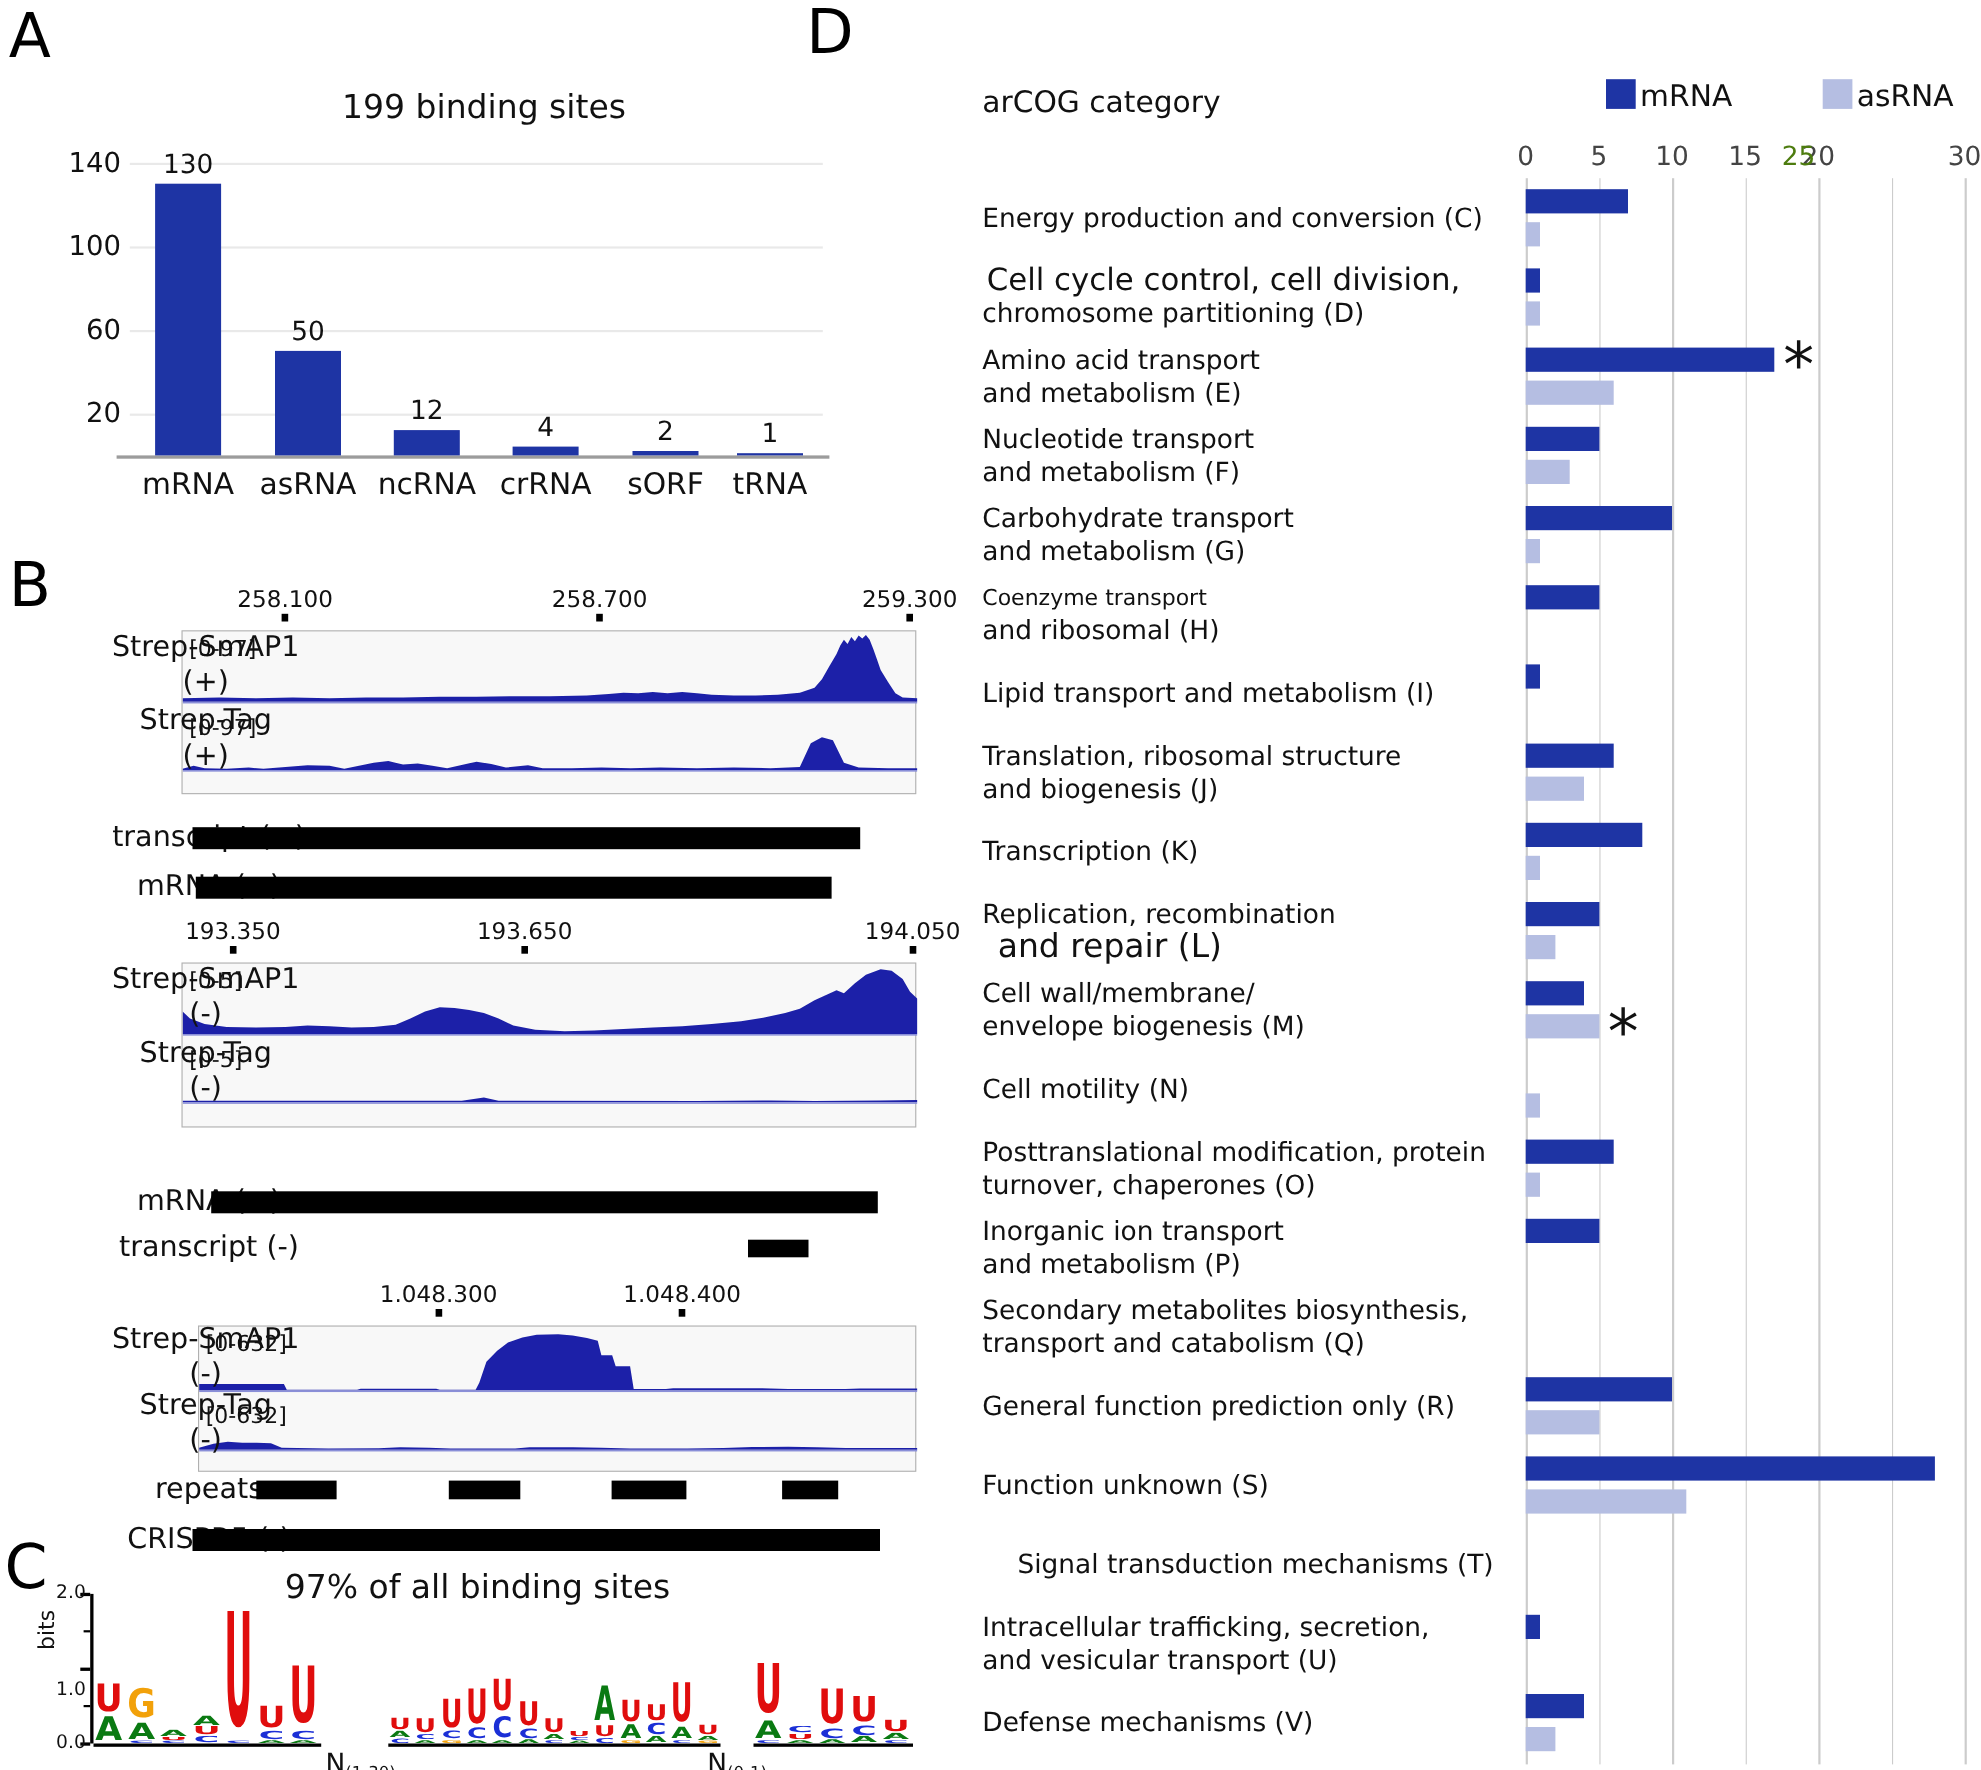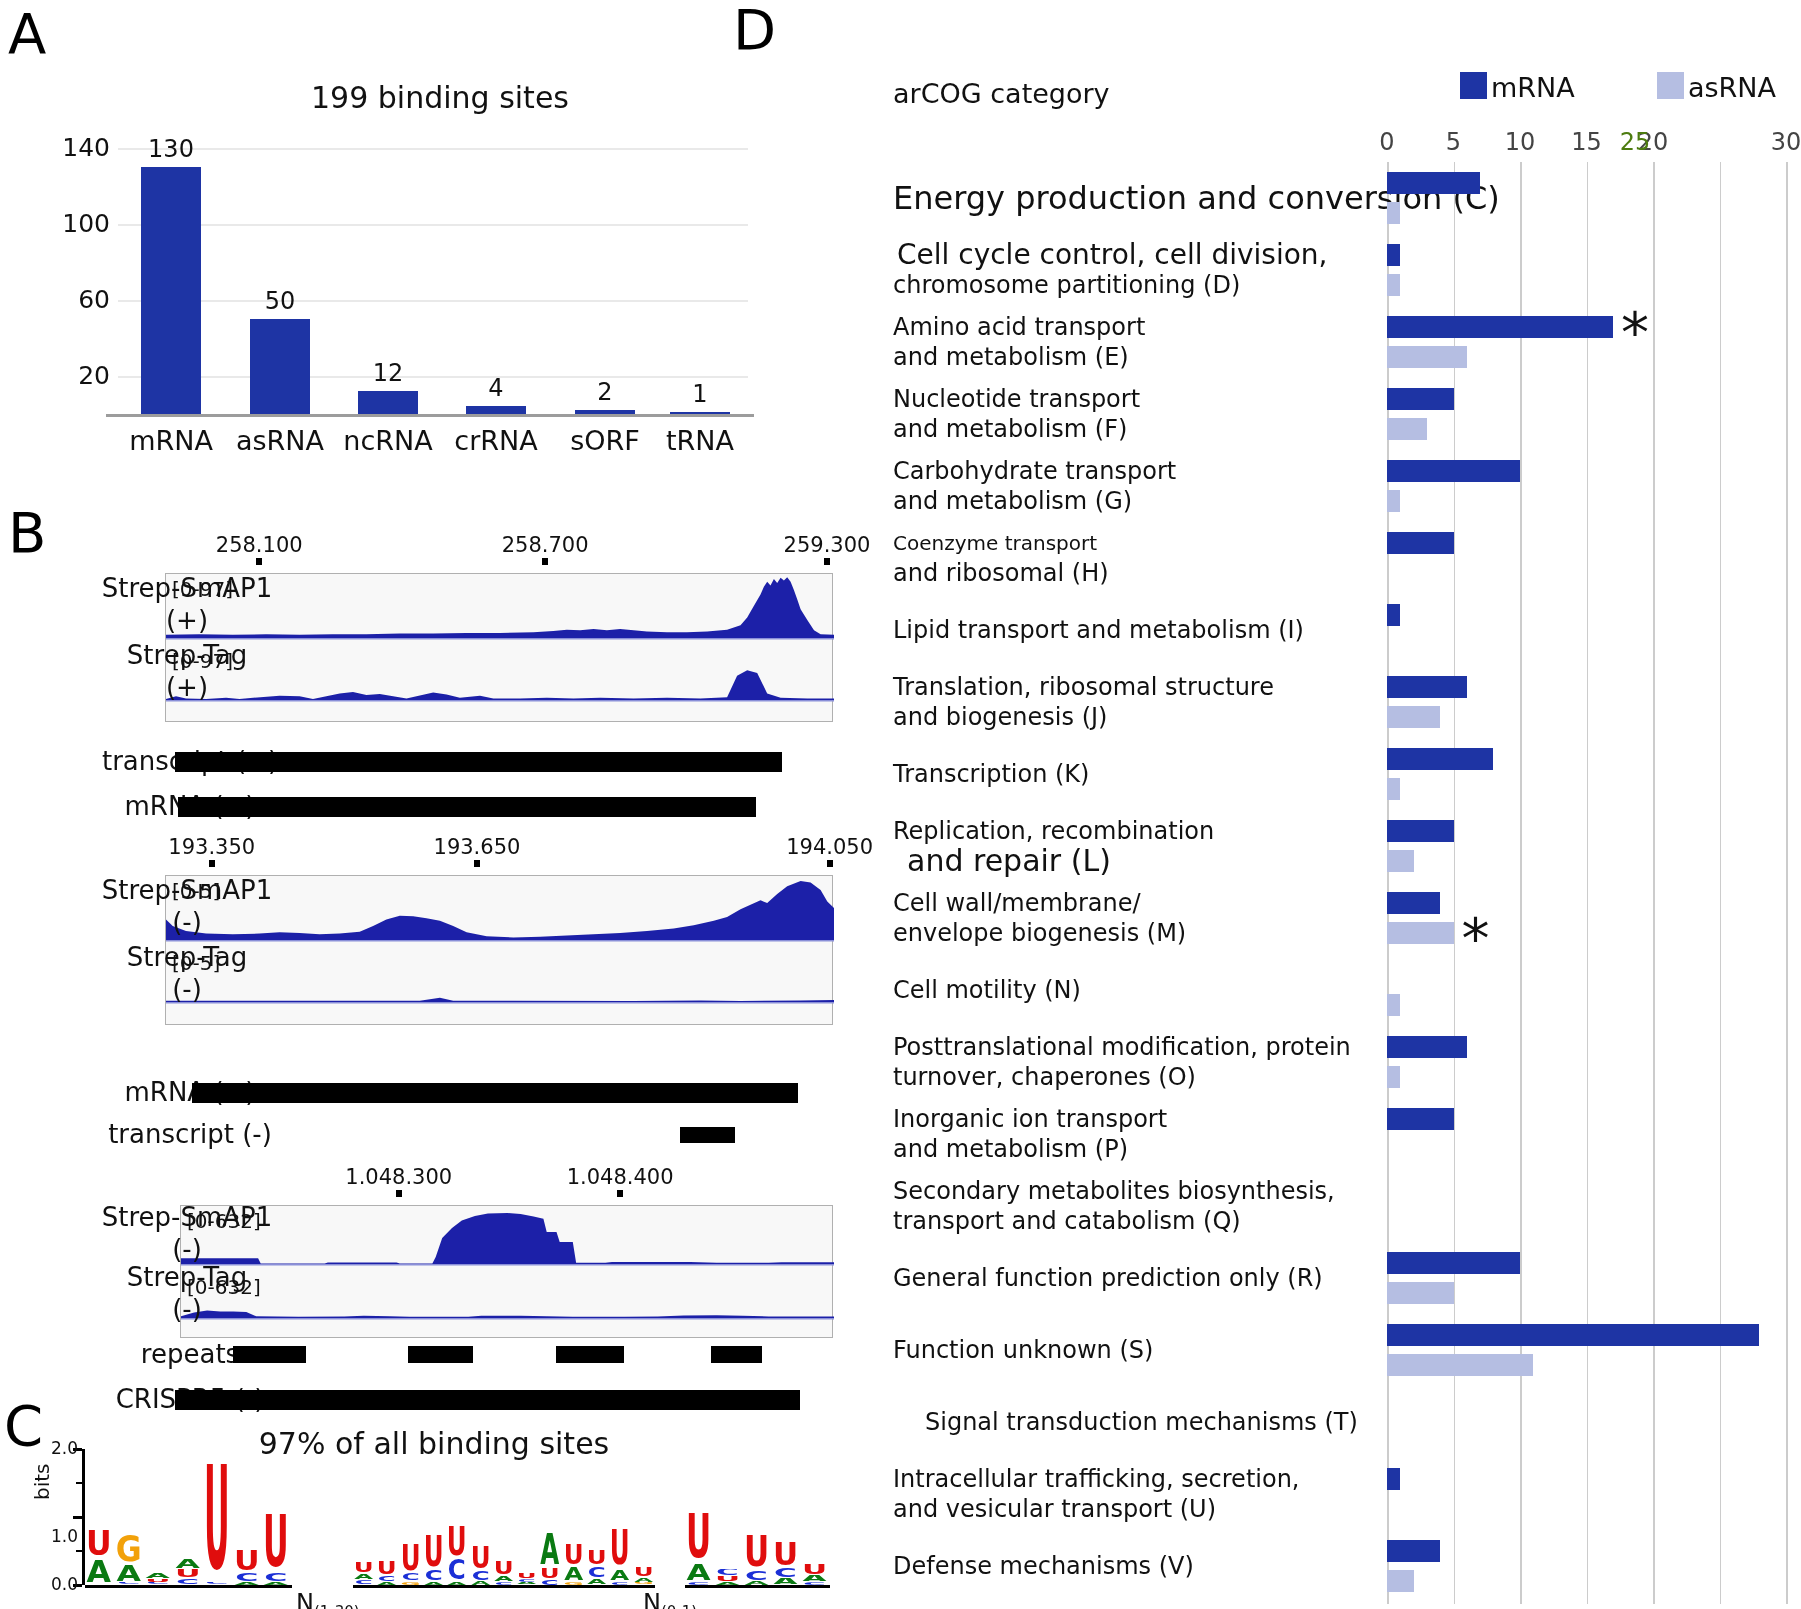--- a/index.html
+++ b/index.html
@@ -369,21 +369,21 @@
     <div class="t" style="left: 1520px; top: 162px; width: 1.5px; height: 1442px; background: rgb(204, 204, 204);"></div>
     <div class="t c" style="left: 1490px; top: 128px; width: 60px; font-size: 24px; color: rgb(68, 68, 68);">10</div>
     <div class="t" style="left: 1586.5px; top: 162px; width: 1.5px; height: 1442px; background: rgb(204, 204, 204);"></div>
     <div class="t c" style="left: 1556.5px; top: 128px; width: 60px; font-size: 24px; color: rgb(68, 68, 68);">15</div>
     <div class="t" style="left: 1653px; top: 162px; width: 1.5px; height: 1442px; background: rgb(204, 204, 204);"></div>
     <div class="t c" style="left: 1623px; top: 128px; width: 60px; font-size: 24px; color: rgb(68, 68, 68);">20</div>
     <div class="t" style="left: 1719.5px; top: 162px; width: 1.5px; height: 1442px; background: rgb(204, 204, 204);"></div>
     <div class="t c" style="left: 1605px; top: 128px; width: 60px; font-size: 24px; color: #4d7c0f;">25</div>
     <div class="t" style="left: 1786px; top: 162px; width: 1.5px; height: 1442px; background: rgb(204, 204, 204);"></div>
     <div class="t c" style="left: 1756px; top: 128px; width: 60px; font-size: 24px; color: rgb(68, 68, 68);">30</div>
-    <div class="t" style="left: 893px; top: 183px; font-size: 32px; line-height: 30px;">Energy production and conversion (C)</div>
+    <div class="t" style="left: 893px; top: 183px; font-size: 24px; line-height: 30px;">Energy production and conversion (C)</div>
     <div class="t" style="left: 1387px; top: 172px; width: 93.1px; height: 22px; background: rgb(30, 52, 164);"></div>
     <div class="t" style="left: 1387px; top: 202px; width: 13.3px; height: 22px; background: rgb(181, 190, 226);"></div>
     <div class="t" style="left: 897px; top: 240px; font-size: 28px; line-height: 30px; text-align: center;">Cell cycle control, cell division,</div>
     <div class="t" style="left: 893px; top: 270px; font-size: 24px; line-height: 30px;">chromosome partitioning (D)</div>
     <div class="t" style="left: 1387px; top: 244px; width: 13.3px; height: 22px; background: rgb(30, 52, 164);"></div>
     <div class="t" style="left: 1387px; top: 274px; width: 13.3px; height: 22px; background: rgb(181, 190, 226);"></div>
     <div class="t" style="left: 893px; top: 312px; font-size: 24px; line-height: 30px;">Amino acid transport</div>
     <div class="t" style="left: 893px; top: 342px; font-size: 24px; line-height: 30px;">and metabolism (E)</div>
     <div class="t" style="left: 1387px; top: 316px; width: 226.1px; height: 22px; background: rgb(30, 52, 164);"></div>
     <div class="t" style="left: 1387px; top: 346px; width: 79.8px; height: 22px; background: rgb(181, 190, 226);"></div>

